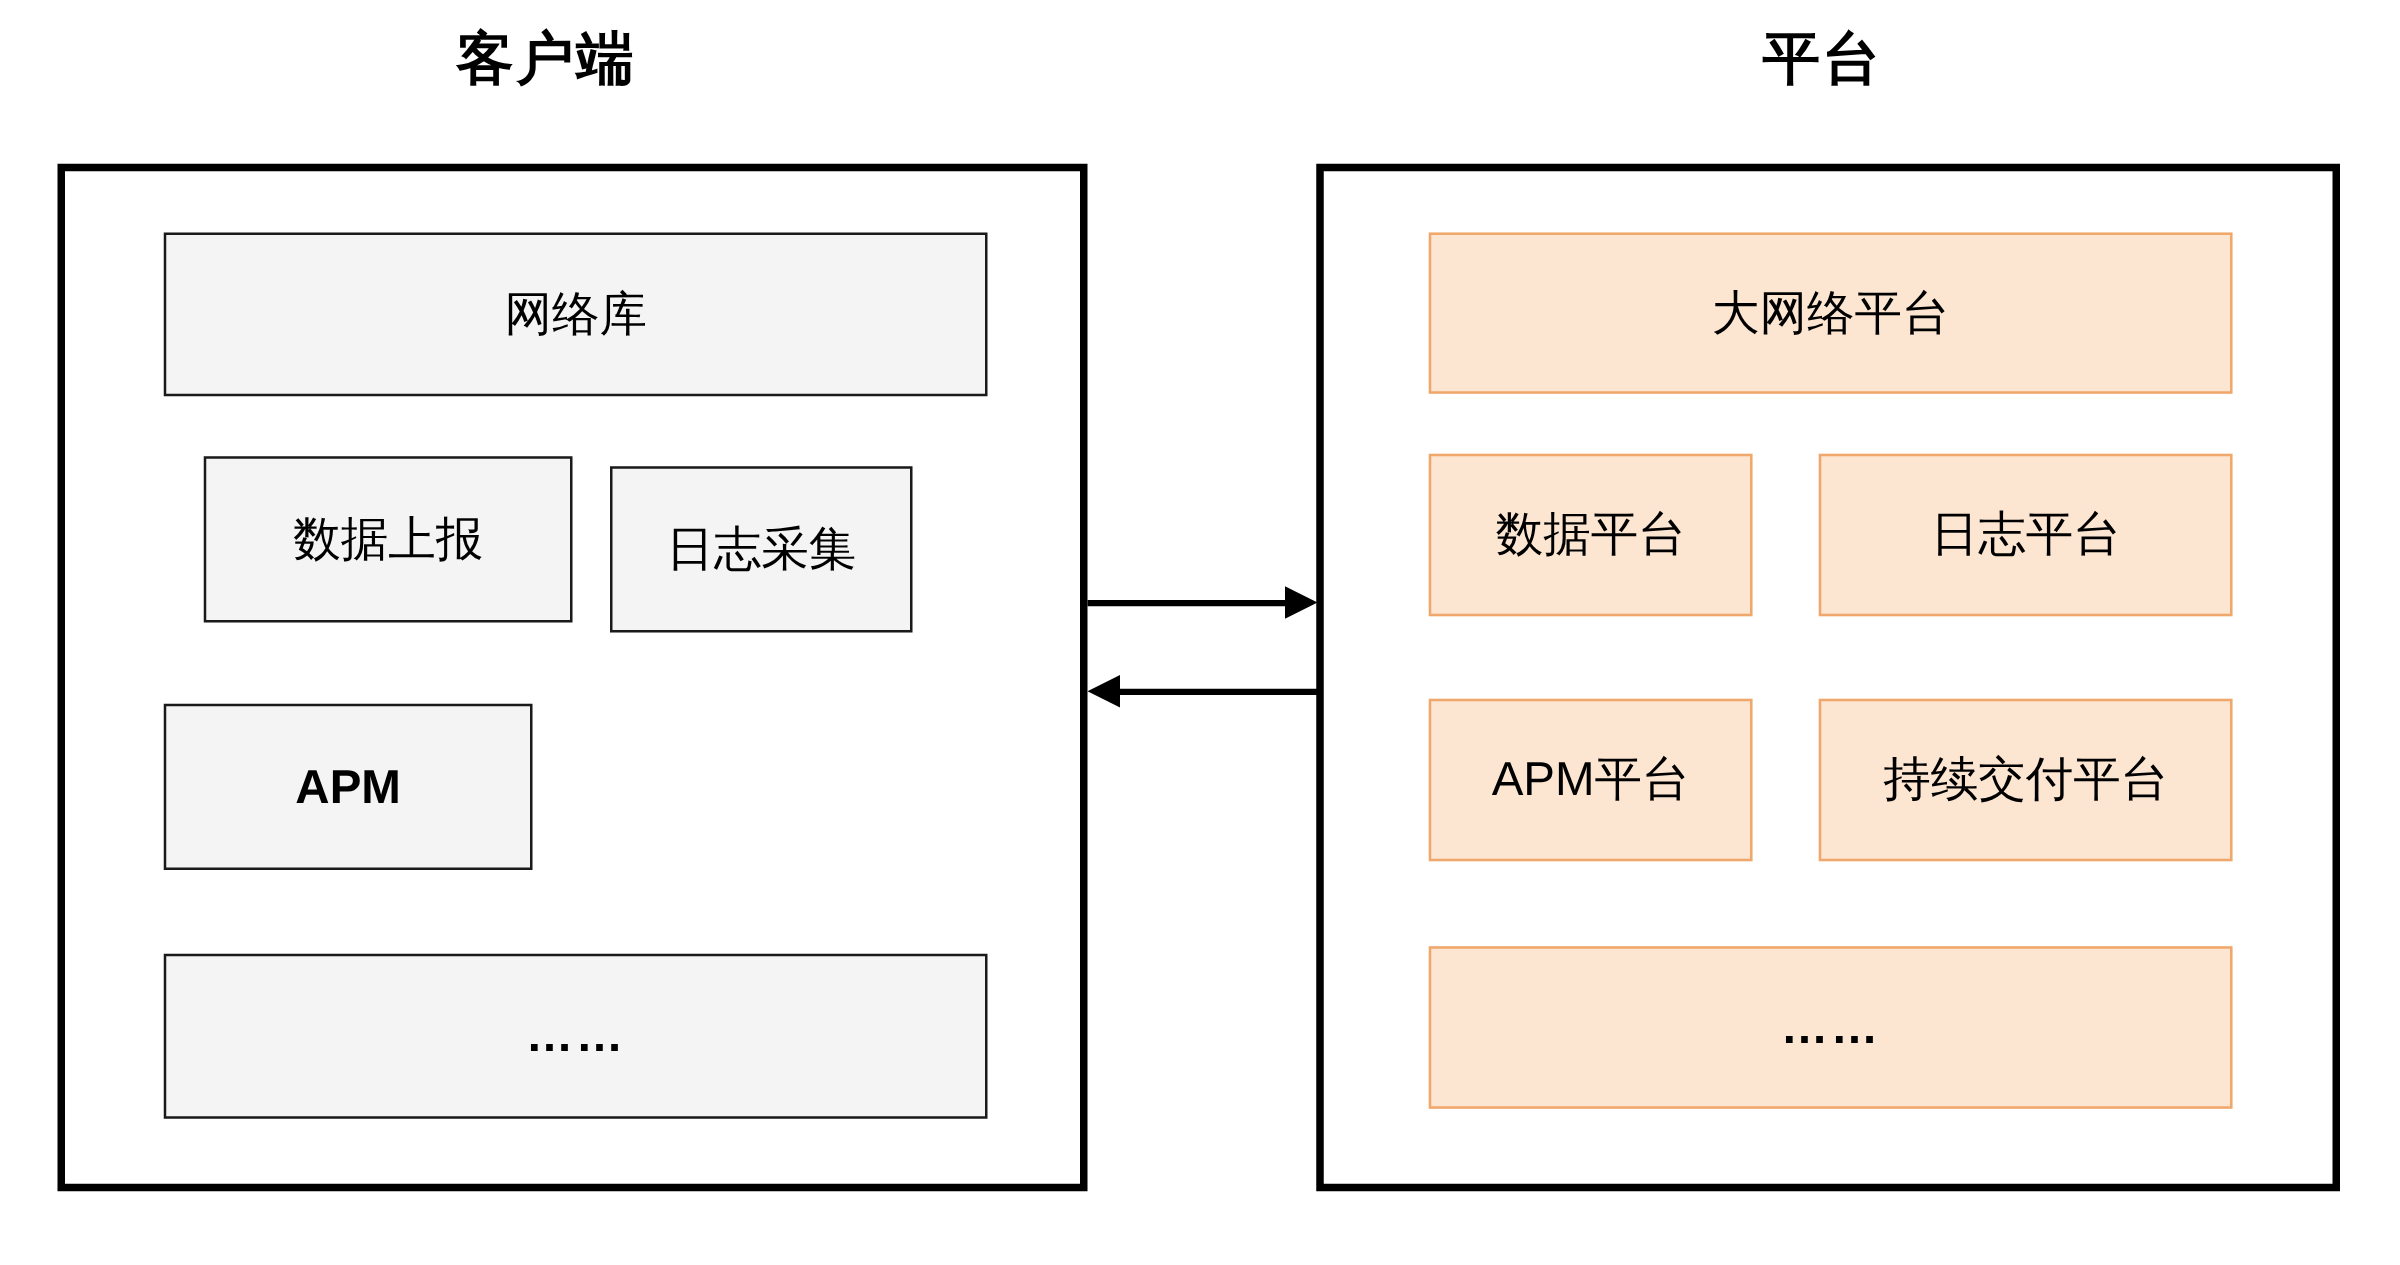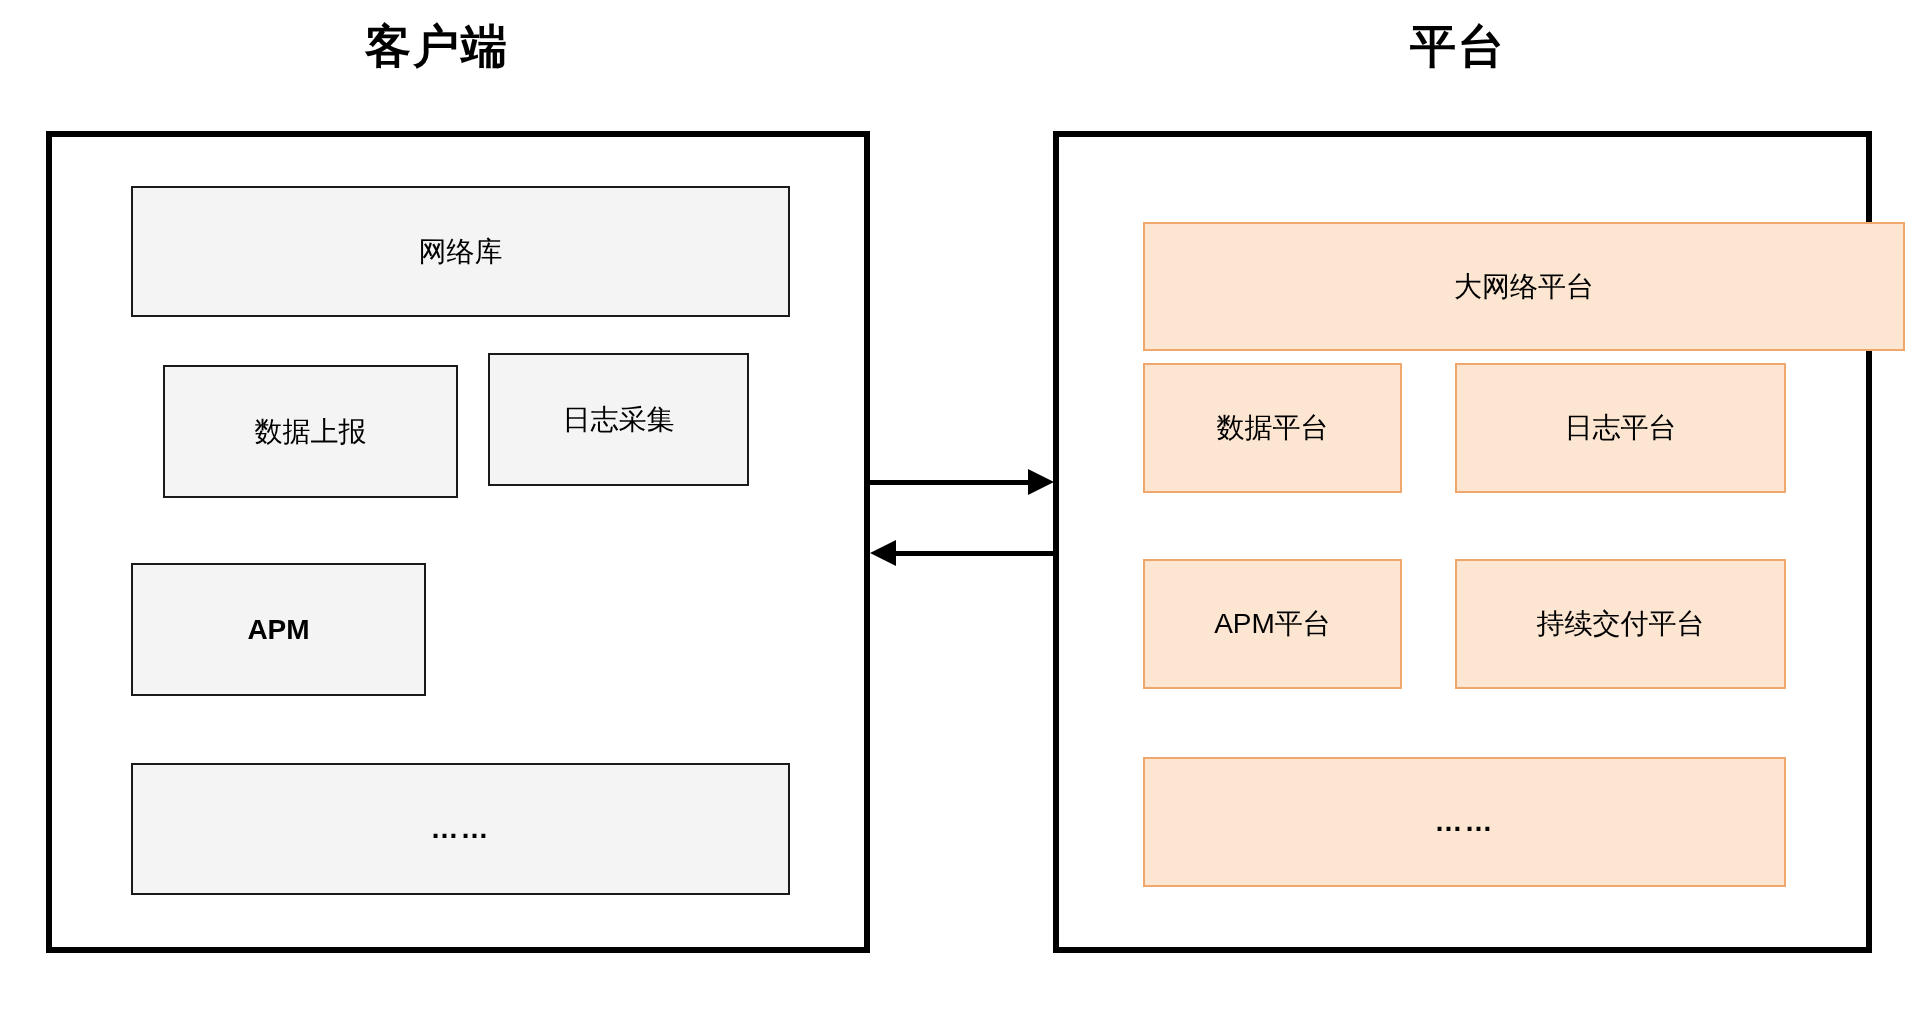--- a/index.html
+++ b/index.html
@@ -30,44 +30,44 @@
     background: #ffffff;
   }
   .container.client   { left: 46px;   top: 131px; width: 824px; height: 822px; }
   .container.platform { left: 1053px; top: 131px; width: 819px; height: 822px; }
 
   .node {
     position: absolute;
     display: flex;
     align-items: center;
     justify-content: center;
-    font-size: 28px;
+    font-size: 38px;
     line-height: 1;
     text-align: center;
     color: var(--text-color, #000000);
   }
   .node.gray {
     background: var(--gray-fill, #f4f4f4);
     border: 2px solid var(--gray-border, #1a1a1a);
   }
   .node.orange {
     background: var(--orange-fill, #fce5d1);
     border: 2px solid var(--orange-border, #f0a76b);
   }
 
   
   .c-box-0 { left: 79px;  top: 49px;  width: 659px; height: 131px; }
   .c-box-1 { left: 79px;  top: 228px; width: 295px; height: 133px; margin-left: 32px; }
-  .c-box-2 { left: 436px; top: 216px; width: 261px; height: 133px; }
+  .c-box-2 { left: 436px; top: 236px; width: 242px; height: 133px; }
   .c-box-3 { left: 79px;  top: 426px; width: 295px; height: 133px; font-weight: bold; }
   .c-box-4 { left: 436px; top: 426px; width: 302px; height: 133px; }
   .c-box-5 { left: 79px;  top: 626px; width: 659px; height: 132px; }
 
   
-  .p-box-0 { left: 84px;  top: 49px;  width: 762px; height: 129px; margin-top: 36px; }
+  .p-box-0 { left: 84px;  top: 49px;  width: 643px; height: 129px; }
   .p-box-1 { left: 84px;  top: 226px; width: 259px; height: 130px; }
   .p-box-2 { left: 396px; top: 226px; width: 331px; height: 130px; }
   .p-box-3 { left: 84px;  top: 422px; width: 259px; height: 130px; }
   .p-box-4 { left: 396px; top: 422px; width: 331px; height: 130px; }
   .p-box-5 { left: 84px;  top: 620px; width: 643px; height: 130px; }
 
   .ellipsis-label { font-weight: bold; letter-spacing: 2px; }
 
   
   .arrow-line {

